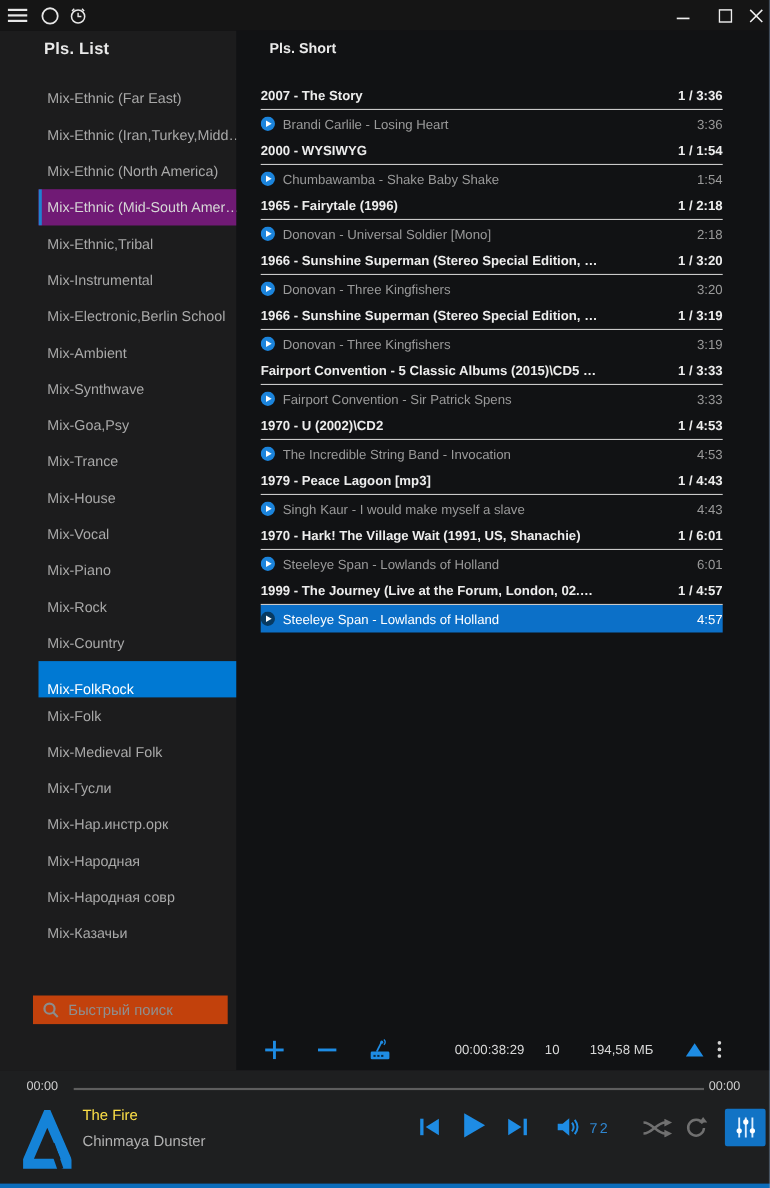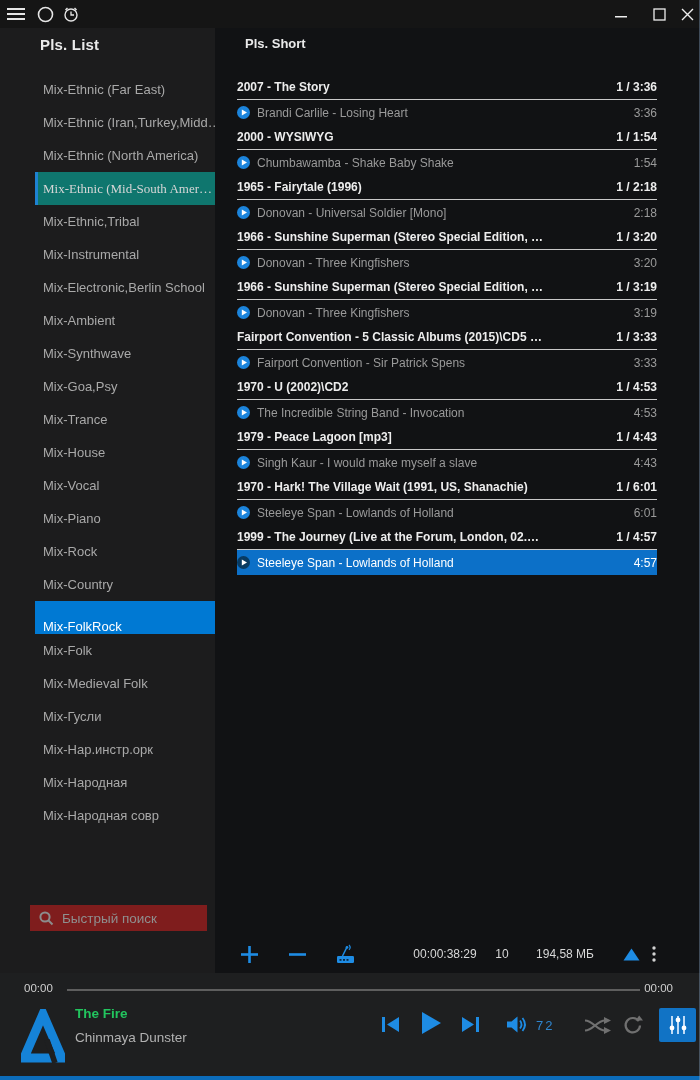--- a/index.html
+++ b/index.html
@@ -17,24 +17,24 @@
   .tb-alarm  { left:60px; }
   .winbtn { position:absolute; top:2px; width:30px; height:24px; display:flex; align-items:center; justify-content:center; }
   .wb-min   { left:606px; }
   .wb-max   { left:644px; }
   .wb-close { left:672px; }
   
   .sidebar { position:absolute; top:28px; left:0; width:215px; bottom:107px; background:#1c1c1d; }
   .side-header { position:absolute; top:8px; left:40px; font-size:15px; font-weight:700; color:#eaeaea; letter-spacing:.2px; }
   .side-list { position:absolute; top:45px; left:0; right:0; }
   .side-item { height:33px; margin-left:35px; display:flex; align-items:center; padding-left:8px; font-size:13px; color:#a9a9a9; cursor:pointer; position:relative; white-space:nowrap; overflow:hidden; }
-  .side-item.current { background:#0f766e; color:#d6d6d6;font-family:Liberation Serif, serif; }
+  .side-item.current { background:#701a75; color:#d6d6d6; }
   .side-item.current::before { content:""; position:absolute; left:0; top:0; bottom:0; width:3px; background:#1e82d2; }
   .side-item.selected { background:#0079d3; color:#fff;align-items:flex-end; }
-  .searchbox { position:absolute; left:30px; bottom:42px; width:177px; height:26px; background:#7f1d1d; display:flex; align-items:center; }
+  .searchbox { position:absolute; left:30px; bottom:42px; width:177px; height:26px; background:#c2410c; display:flex; align-items:center; }
   .searchbox .mag { margin:0 8px 0 9px; display:flex; }
   .searchbox input { flex:1; background:transparent; border:none; outline:none; color:#cfcfcf; font-size:13.5px; font-family:"Liberation Sans",sans-serif; width:120px; }
   .searchbox input::placeholder { color:#8f8f8f; }
   
   .plpanel { position:absolute; top:28px; left:215px; right:0; bottom:107px; background:#111214; }
   .pl-header { position:absolute; top:8px; left:30px; font-size:13px; font-weight:700; color:#eaeaea; }
   .pl-rows { position:absolute; top:47px; left:22px; right:43px; }
   .row { height:25px; display:flex; align-items:center; font-size:12px; cursor:pointer; }
   .row.group { font-weight:700; color:#ededed; border-bottom:1px solid #c9c9c9; }
   .row.group .rtitle { flex:1; white-space:nowrap; overflow:hidden; }
@@ -58,21 +58,21 @@
   .t-jump { left:404px; width:24px; cursor:pointer; }
   .t-dots { left:430px; width:18px; cursor:pointer; }
   
   .playerbar { position:absolute; left:0; right:0; bottom:0; height:107px; background:#1e1f20; }
   .bluestrip { position:absolute; left:0; right:0; bottom:0; height:4px; background:#0c6cba; }
   .ptime { position:absolute; top:9px; font-size:11.5px; color:#cfcfcf; }
   .ptime.left { left:24px; }
   .ptime.right { right:27px; }
   .progress { position:absolute; left:67px; right:60px; top:16px; height:2px; background:#5e5e5e; cursor:pointer; }
   .logo { position:absolute; left:21px; top:36px; }
-  .np-title { position:absolute; left:75px; top:33px; font-size:13.5px; font-weight:700; color:#22c55e; }
+  .np-title { position:absolute; left:75px; top:33px; font-size:13.5px; font-weight:400; color:#fde047; }
   .np-artist { position:absolute; left:75px; top:57px; font-size:13.5px; color:#b2b2b2;text-align:center; }
   .pc { position:absolute; display:flex; align-items:center; justify-content:center; cursor:pointer; }
   .pc-prev { left:381px; top:43px; }
   .pc-play { left:420px; top:38px; }
   .pc-next { left:461px; top:43px; }
   .pc-vol  { left:506px; top:42px; }
   .vol-num { position:absolute; left:536px; top:45px; font-size:13px; color:#2f86d0; letter-spacing:2px; cursor:pointer; }
   .pc-shuffle { left:584px; top:44px; }
   .pc-repeat { left:622px; top:42px; }
   .eq-btn { position:absolute; left:659px; top:35px; width:37px; height:34px; background:#1173c5; border-radius:2px; display:flex; align-items:center; justify-content:center; cursor:pointer; }
@@ -186,20 +186,23 @@
         </div>
         <div class="side-item">
           <span class="lbl">Mix-Нар.инстр.орк</span>
         </div>
         <div class="side-item">
           <span class="lbl">Mix-Народная</span>
         </div>
         <div class="side-item">
           <span class="lbl">Mix-Народная совр</span>
         </div>
+        <div class="side-item">
+          <span class="lbl">Mix-Казачьи</span>
+        </div>
       </div>
     <div class="searchbox">
       <span class="mag">
         <svg width="15" height="15" viewBox="0 0 15 15">
             <circle cx="6" cy="6" r="4.6" fill="none" stroke="#8c8c8c" stroke-width="2"></circle>
             <path d="M9.5 9.5 L13.5 13.5" stroke="#8c8c8c" stroke-width="2"></path>
           </svg>
       </span>
       <input type="text" placeholder="Быстрый поиск" style="">
     </div>

